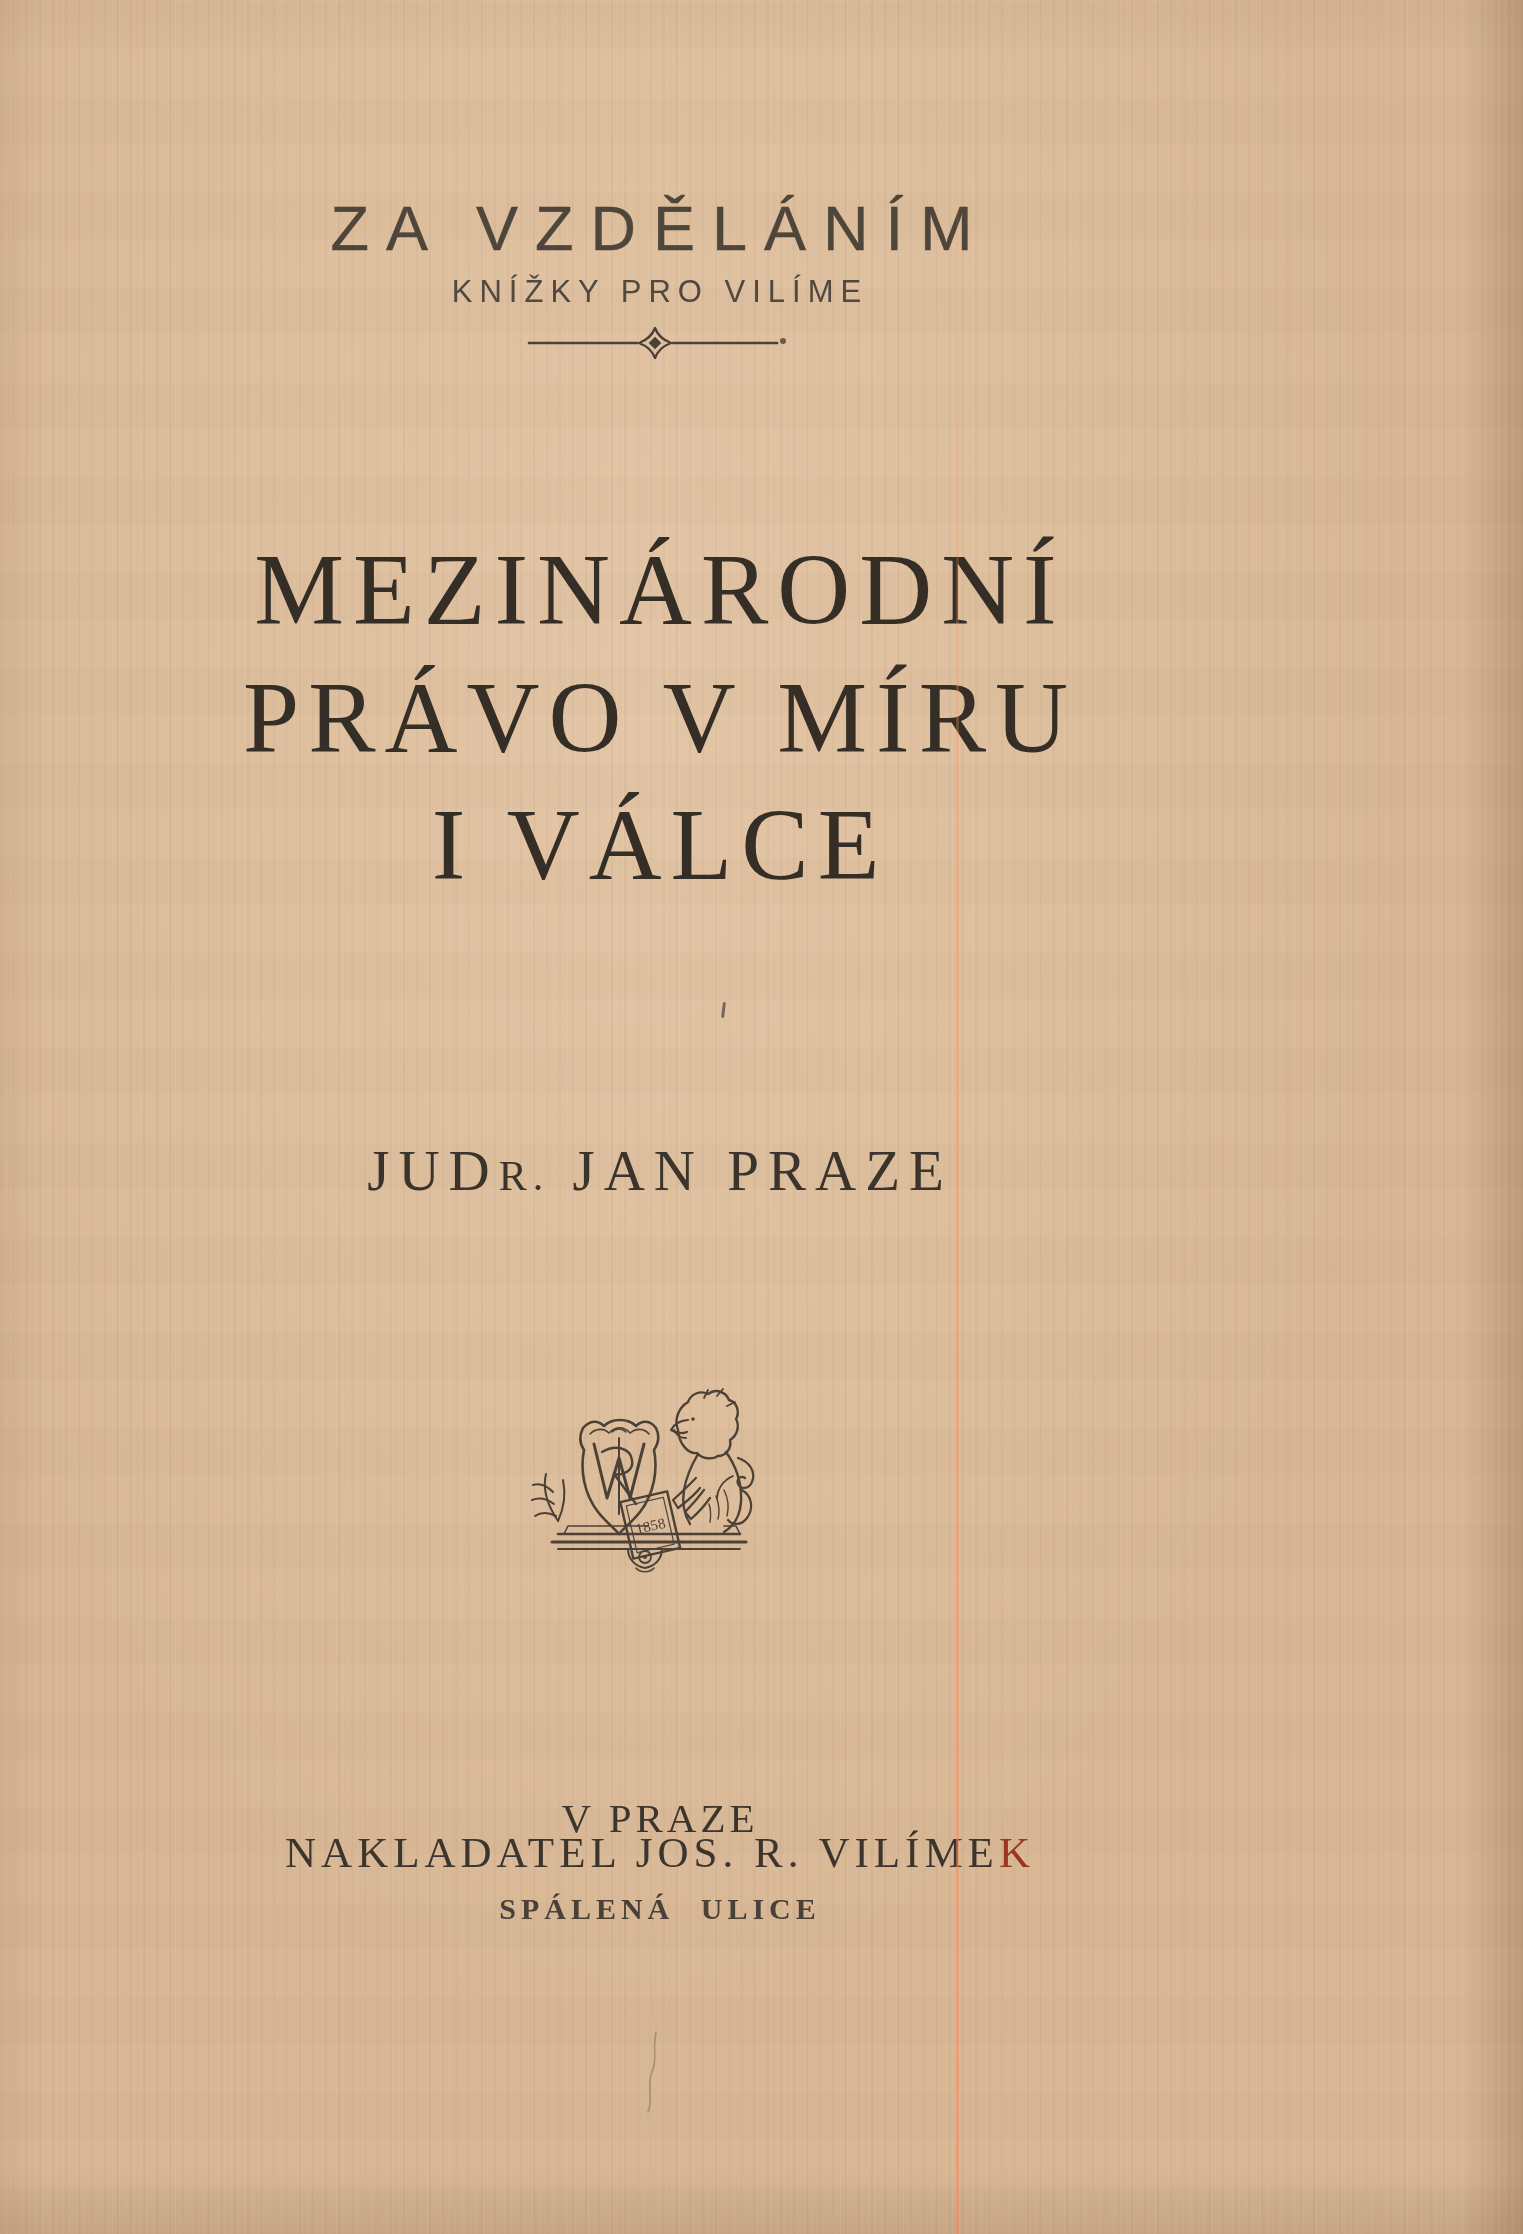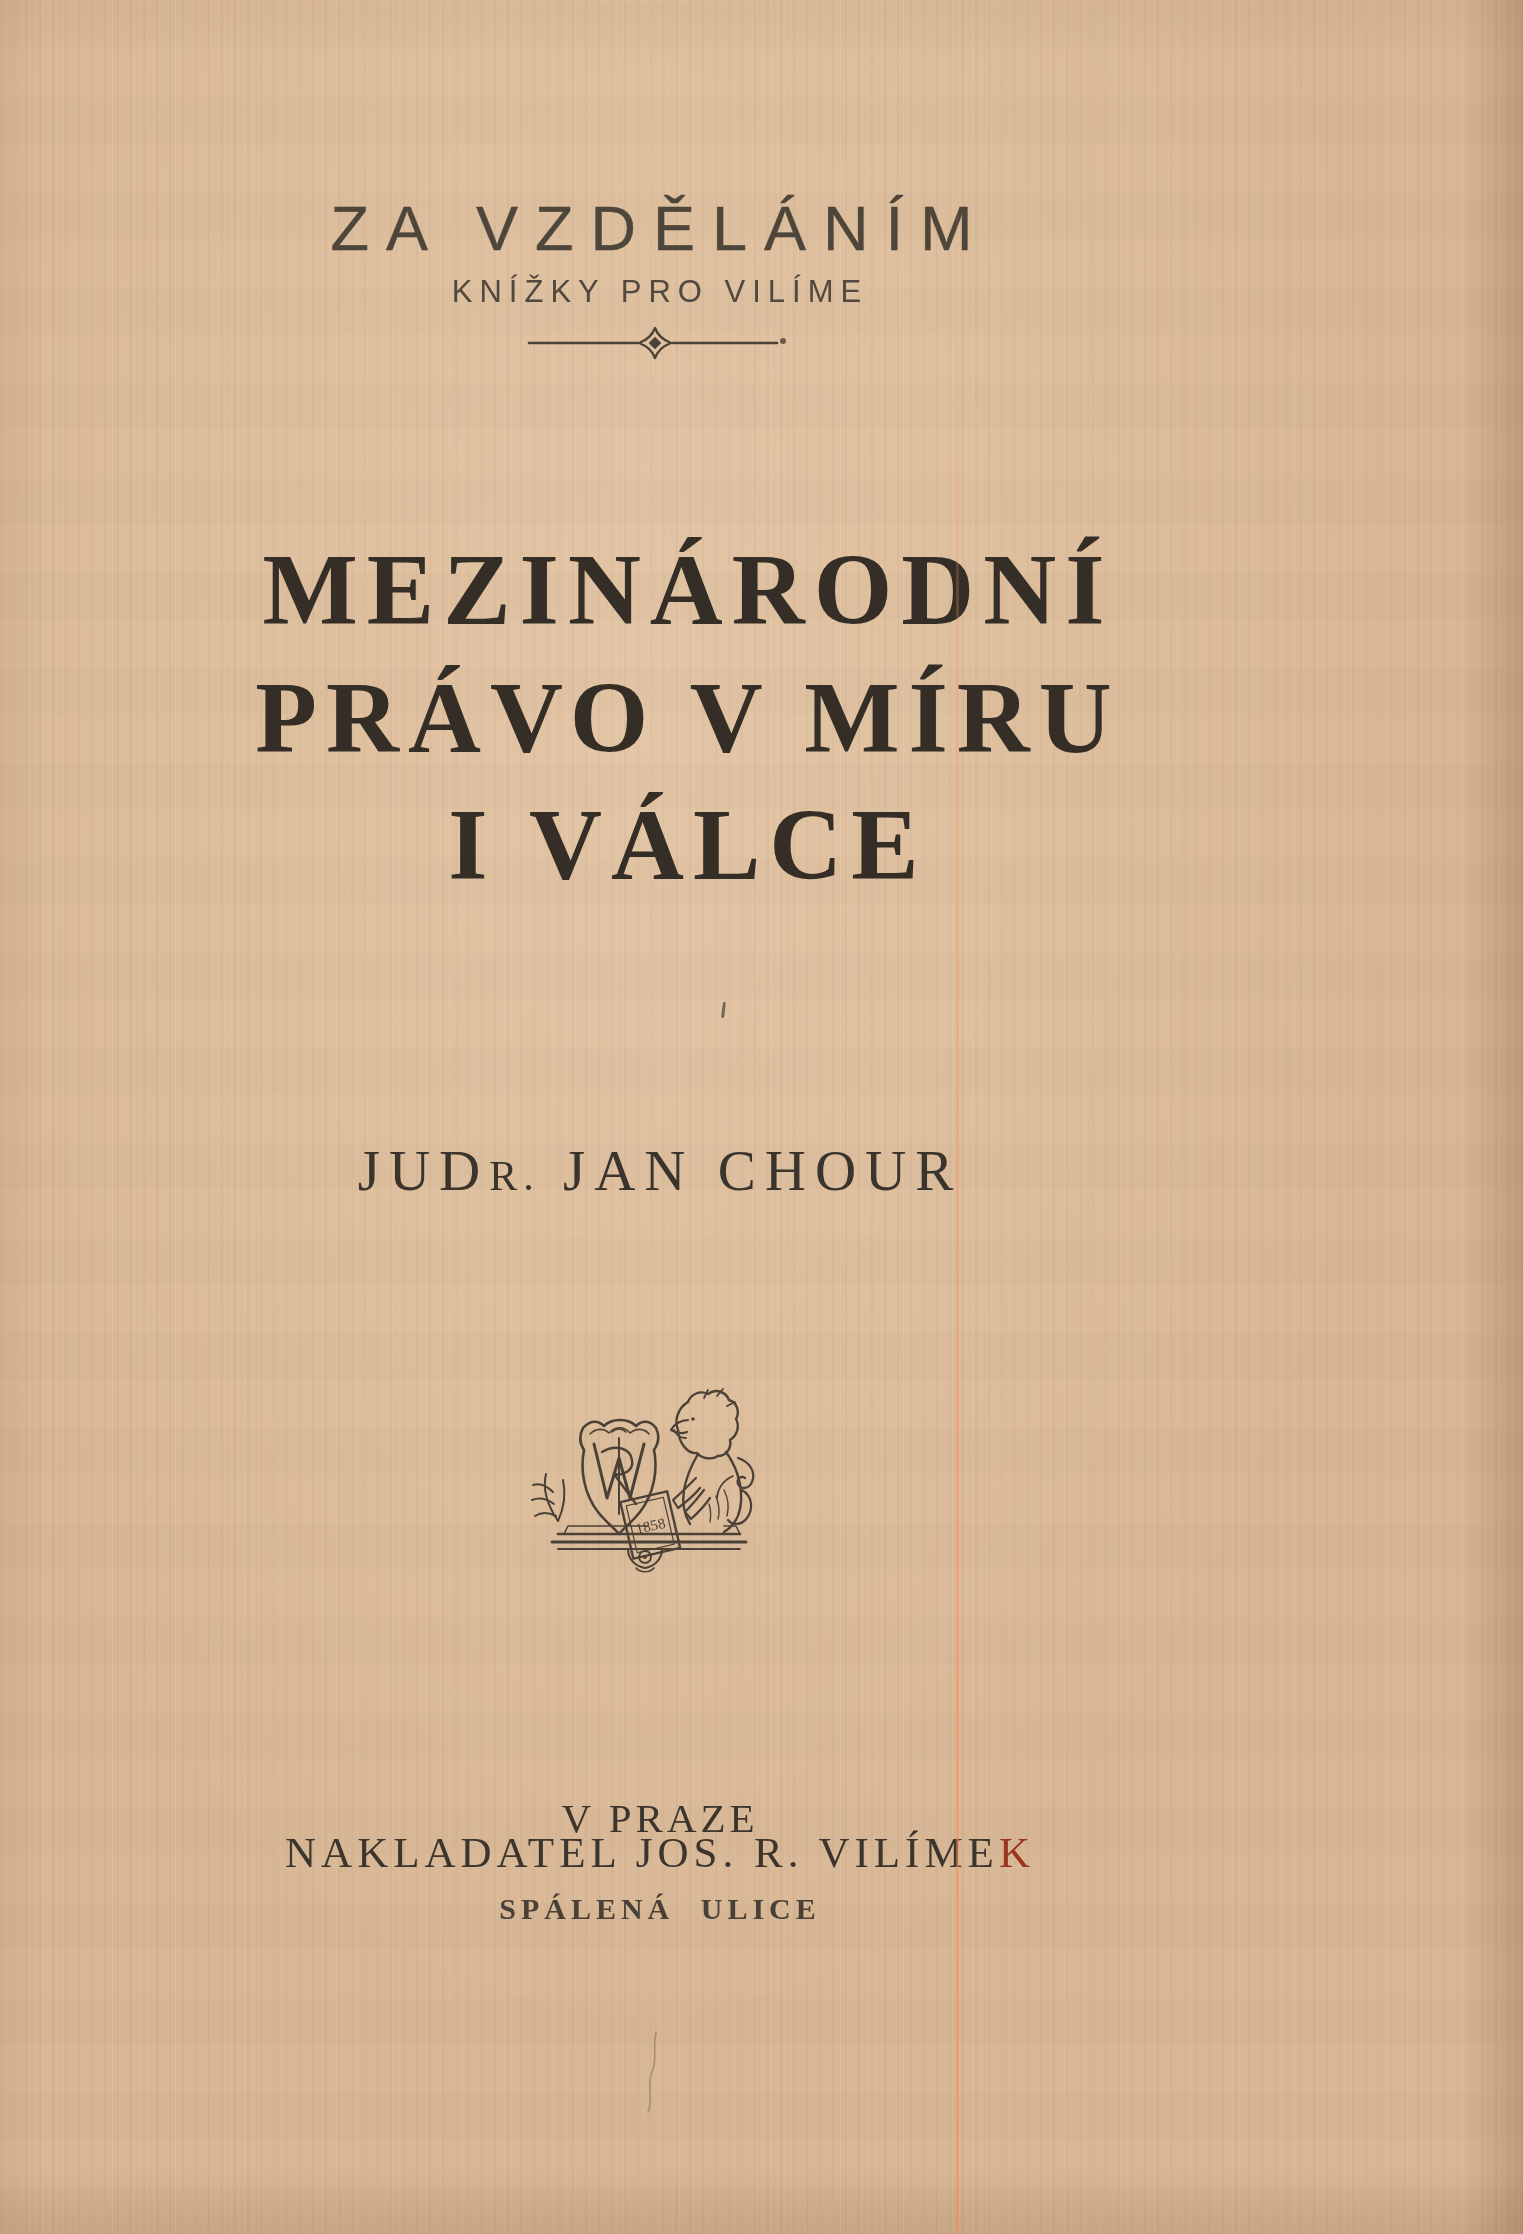--- a/index.html
+++ b/index.html
@@ -36,22 +36,21 @@
     top:274px;
     font-family:"Liberation Sans", sans-serif;
     font-size:31px;letter-spacing:7px;
     color:#514940;
   }
   .divider{ top:322px; height:40px; }
   .main-title{
     font-size:101px;
     color:#342e26;
     letter-spacing:9px;
-    font-weight:700;
-    margin-left:28px;
+    font-weight:400;
   }
   .title-1{top:532px;}
   .title-2{top:660px;}
   .title-3{top:787px;}
   .byline{
     top:1028px;
     font-size:30px;font-weight:700;
     letter-spacing:6px;
     color:#453e34;
   }
@@ -112,21 +111,21 @@
       <circle cx="258" cy="19" r="3" fill="#6a5b48" stroke="none"></circle>
     </svg>
   </div>
 
   <div class="col main-title title-1">MEZINÁRODNÍ</div>
   <div class="col main-title title-2">PRÁVO V MÍRU</div>
   <div class="col main-title title-3">I VÁLCE</div>
 
   <div class="ink-tick"></div>
 
-  <div class="col author"><span>JUD</span><span class="small-cap">R.</span><span> JAN CHOUR</span></div>
+  <div class="col author"><span>JUD</span><span class="small-cap">R.</span><span> JAN PRAZE</span></div>
 
   <div class="emblem">
     <svg width="235" height="190" viewBox="0 0 235 190">
 
       <g>
         <path class="stroke" d="M30 135 C20 120 14 104 18 88" stroke-width="2"></path>
         <path class="stroke" d="M28 130 C20 126 13 126 7 130" stroke-width="2"></path>
         <path class="stroke" d="M26 118 C18 112 11 111 4 114" stroke-width="2"></path>
         <path class="stroke" d="M25 106 C18 99 11 97 5 99" stroke-width="2"></path>
         <path class="stroke" d="M30 135 C36 122 38 108 35 94" stroke-width="2"></path>

